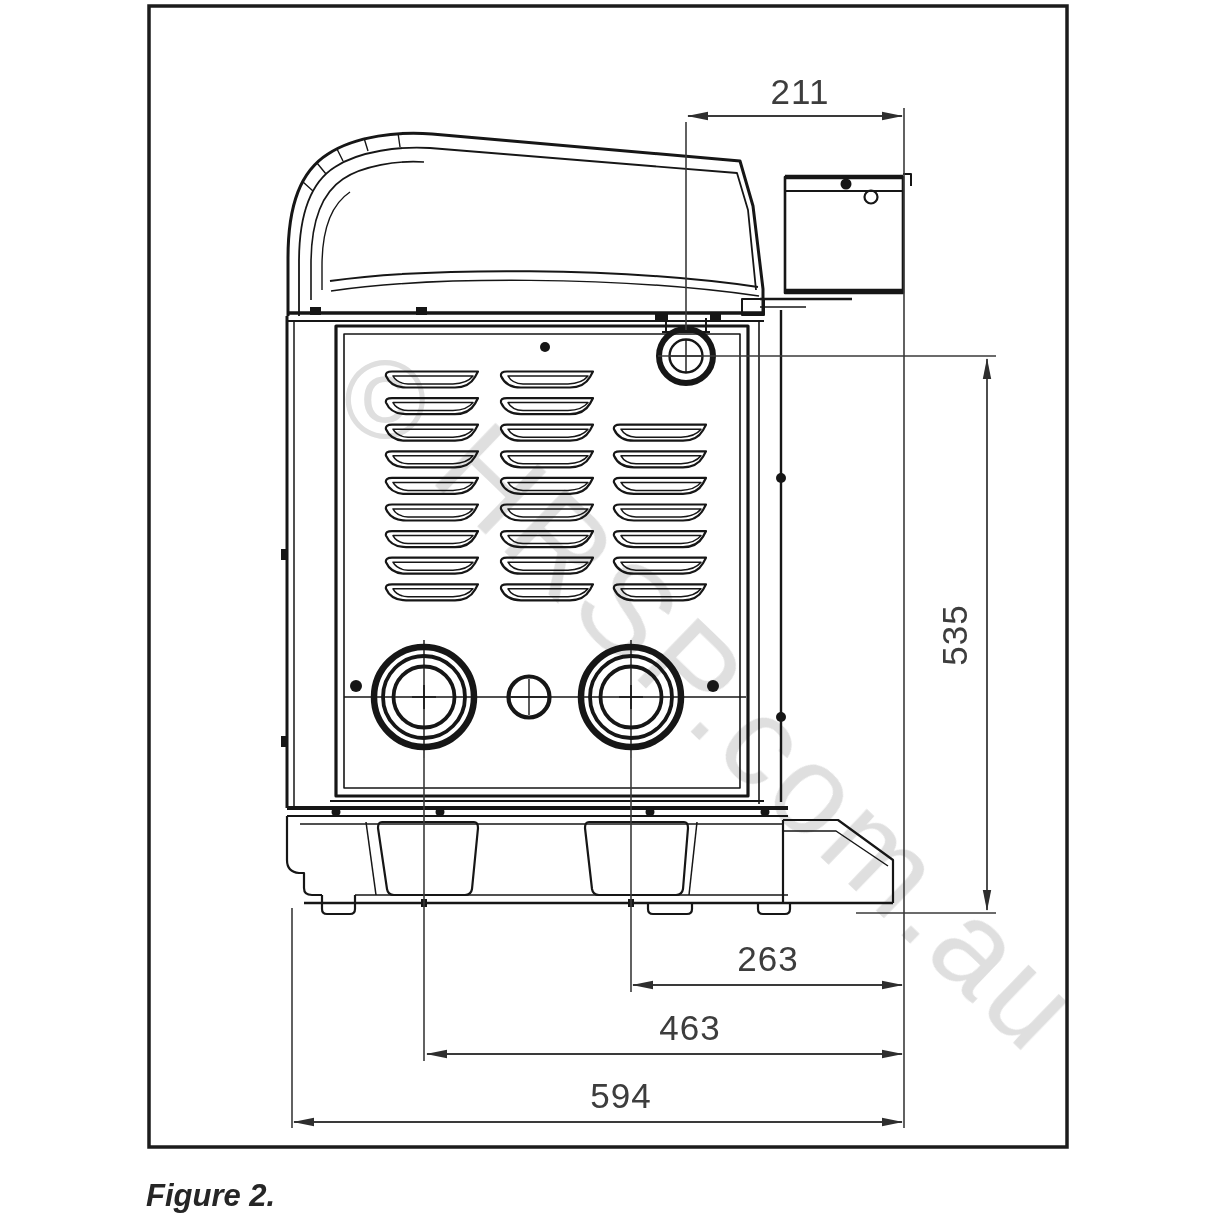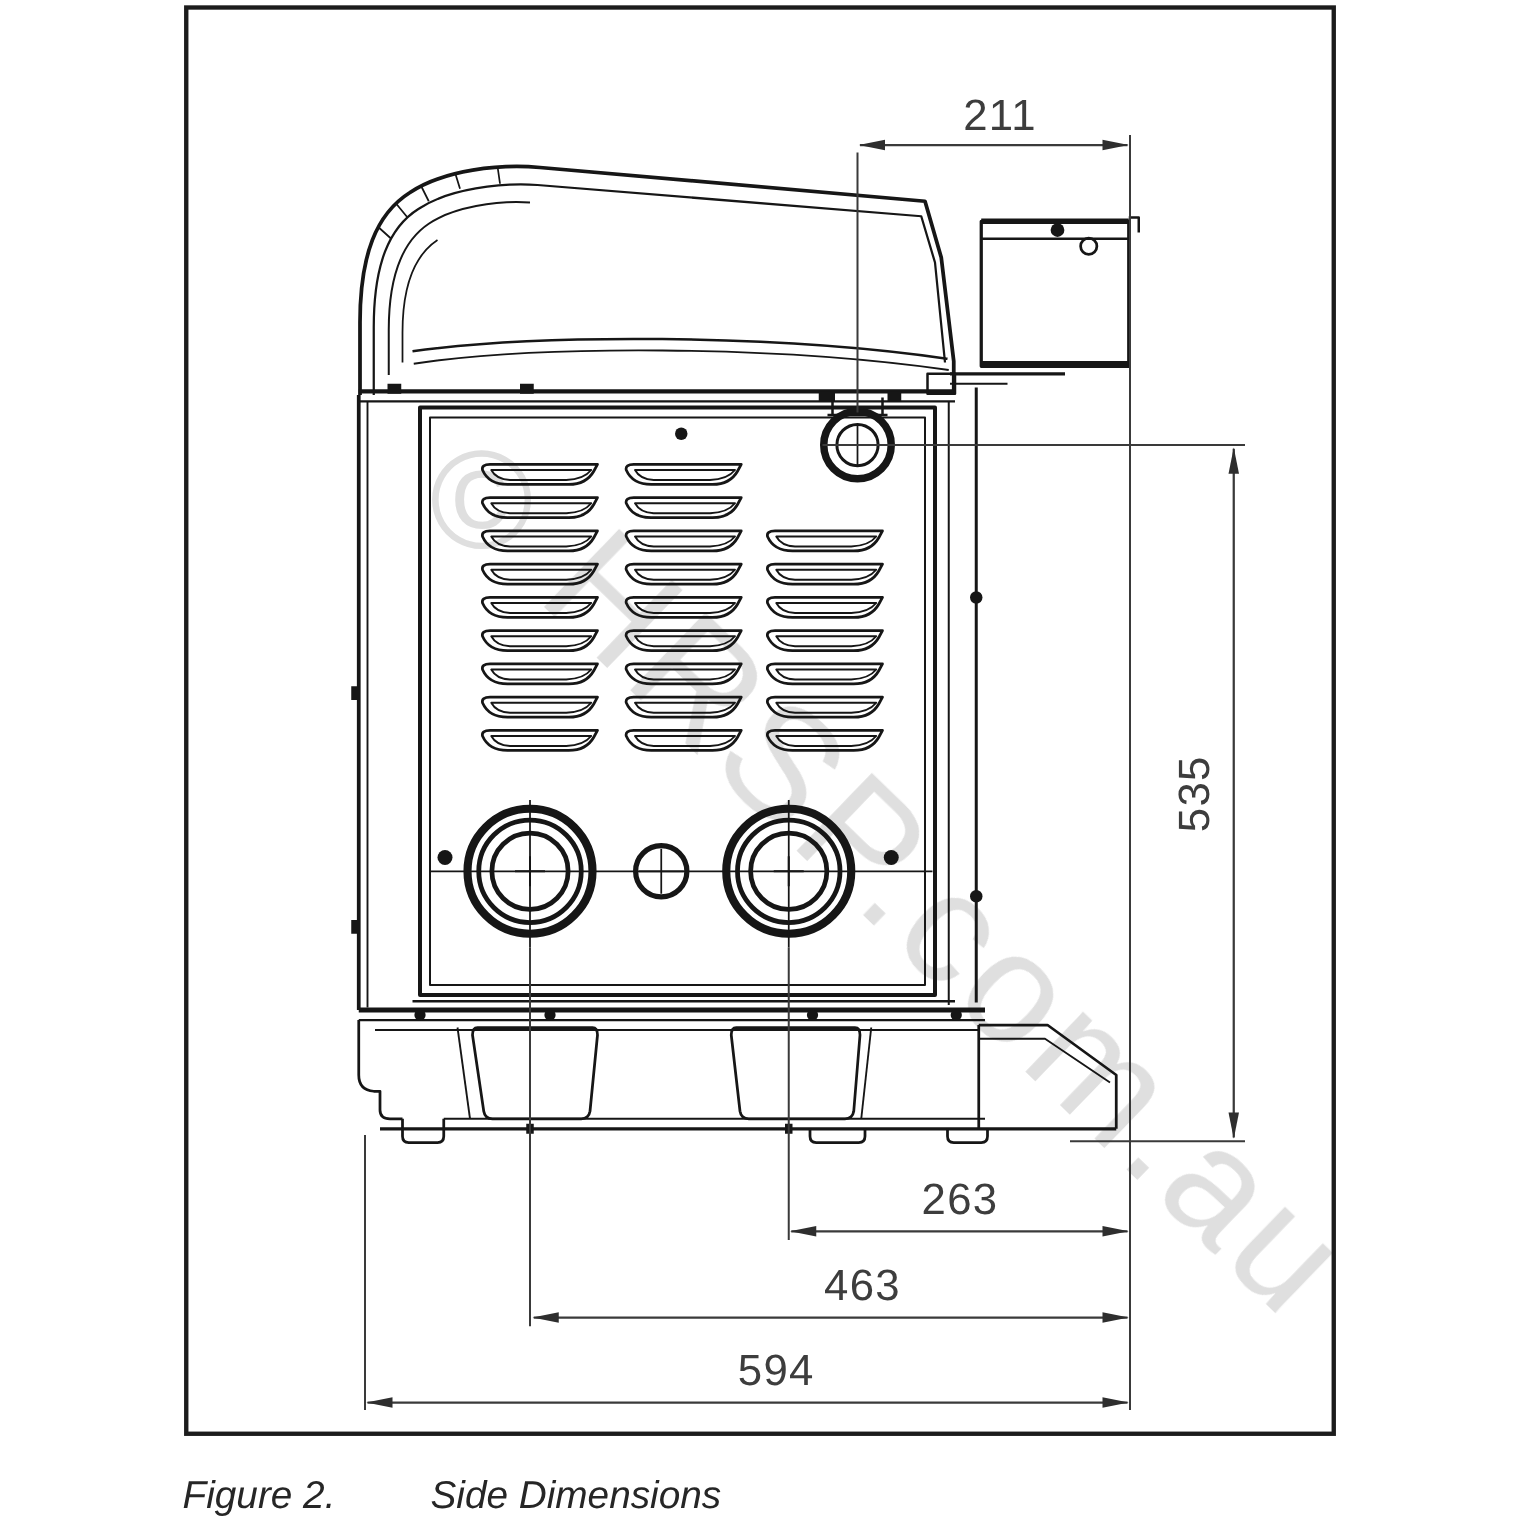--- a/index.html
+++ b/index.html
@@ -1,20 +1,20 @@
 <!DOCTYPE html>
 <html><head>
 <meta charset="utf-8">
 <style>
   html,body{margin:0;padding:0;background:#ffffff;}
   body{width:1214px;height:1214px;position:relative;overflow:hidden;
        font-family:"Liberation Sans",sans-serif;}
   svg{position:absolute;left:0;top:0;}
-  .caption{position:absolute;left:146px;top:1178px;display:inline-flex;gap:76px;
-           font-style:italic;font-weight:400;font-size:31px;color:#262626;
+  .caption{position:absolute;left:146px;top:1178px;display:inline-flex;
+           font-style:italic;font-weight:700;font-size:31px;color:#262626;
            font-family:"Liberation Sans",sans-serif;}
   .dimtext{font-family:"Liberation Sans",sans-serif;font-size:35px;fill:#3d3d3d;letter-spacing:1px;}
   .wmark{font-family:"Liberation Sans",sans-serif;fill:#cbcbcb;}
 </style>
 </head>
 <body>
 
 <svg width="1214" height="1214" viewBox="0 0 1214 1214">
 
   <g opacity="0.62">
@@ -231,14 +231,13 @@
       <polygon points="903,1122 882,1117.8 882,1126.2" fill="#2e2e2e" stroke="none"></polygon>
       <text class="dimtext" x="621" y="1108" text-anchor="middle" stroke="none">594</text>
     </g>
 
     <path d="M 424,640 V 758 M 631,640 V 758" stroke="#161616" stroke-width="1.4"></path>
   </g>
 </svg>
 
 <div class="caption">
   <span>Figure 2.</span>
-  <span>Side Dimensions</span>
 </div>
 
 </body></html>

